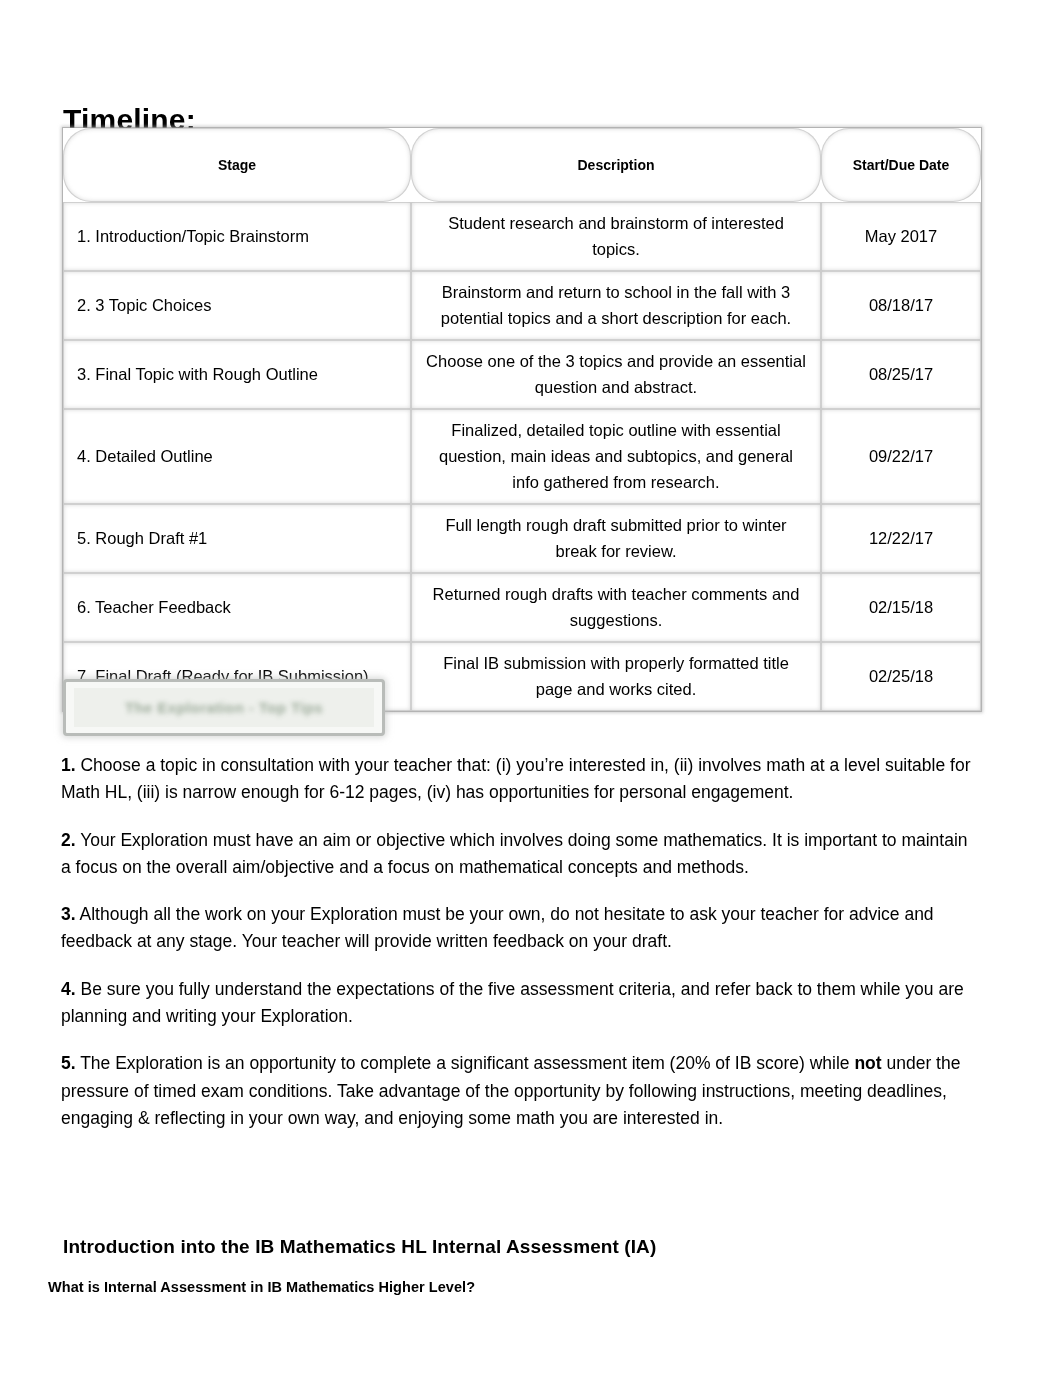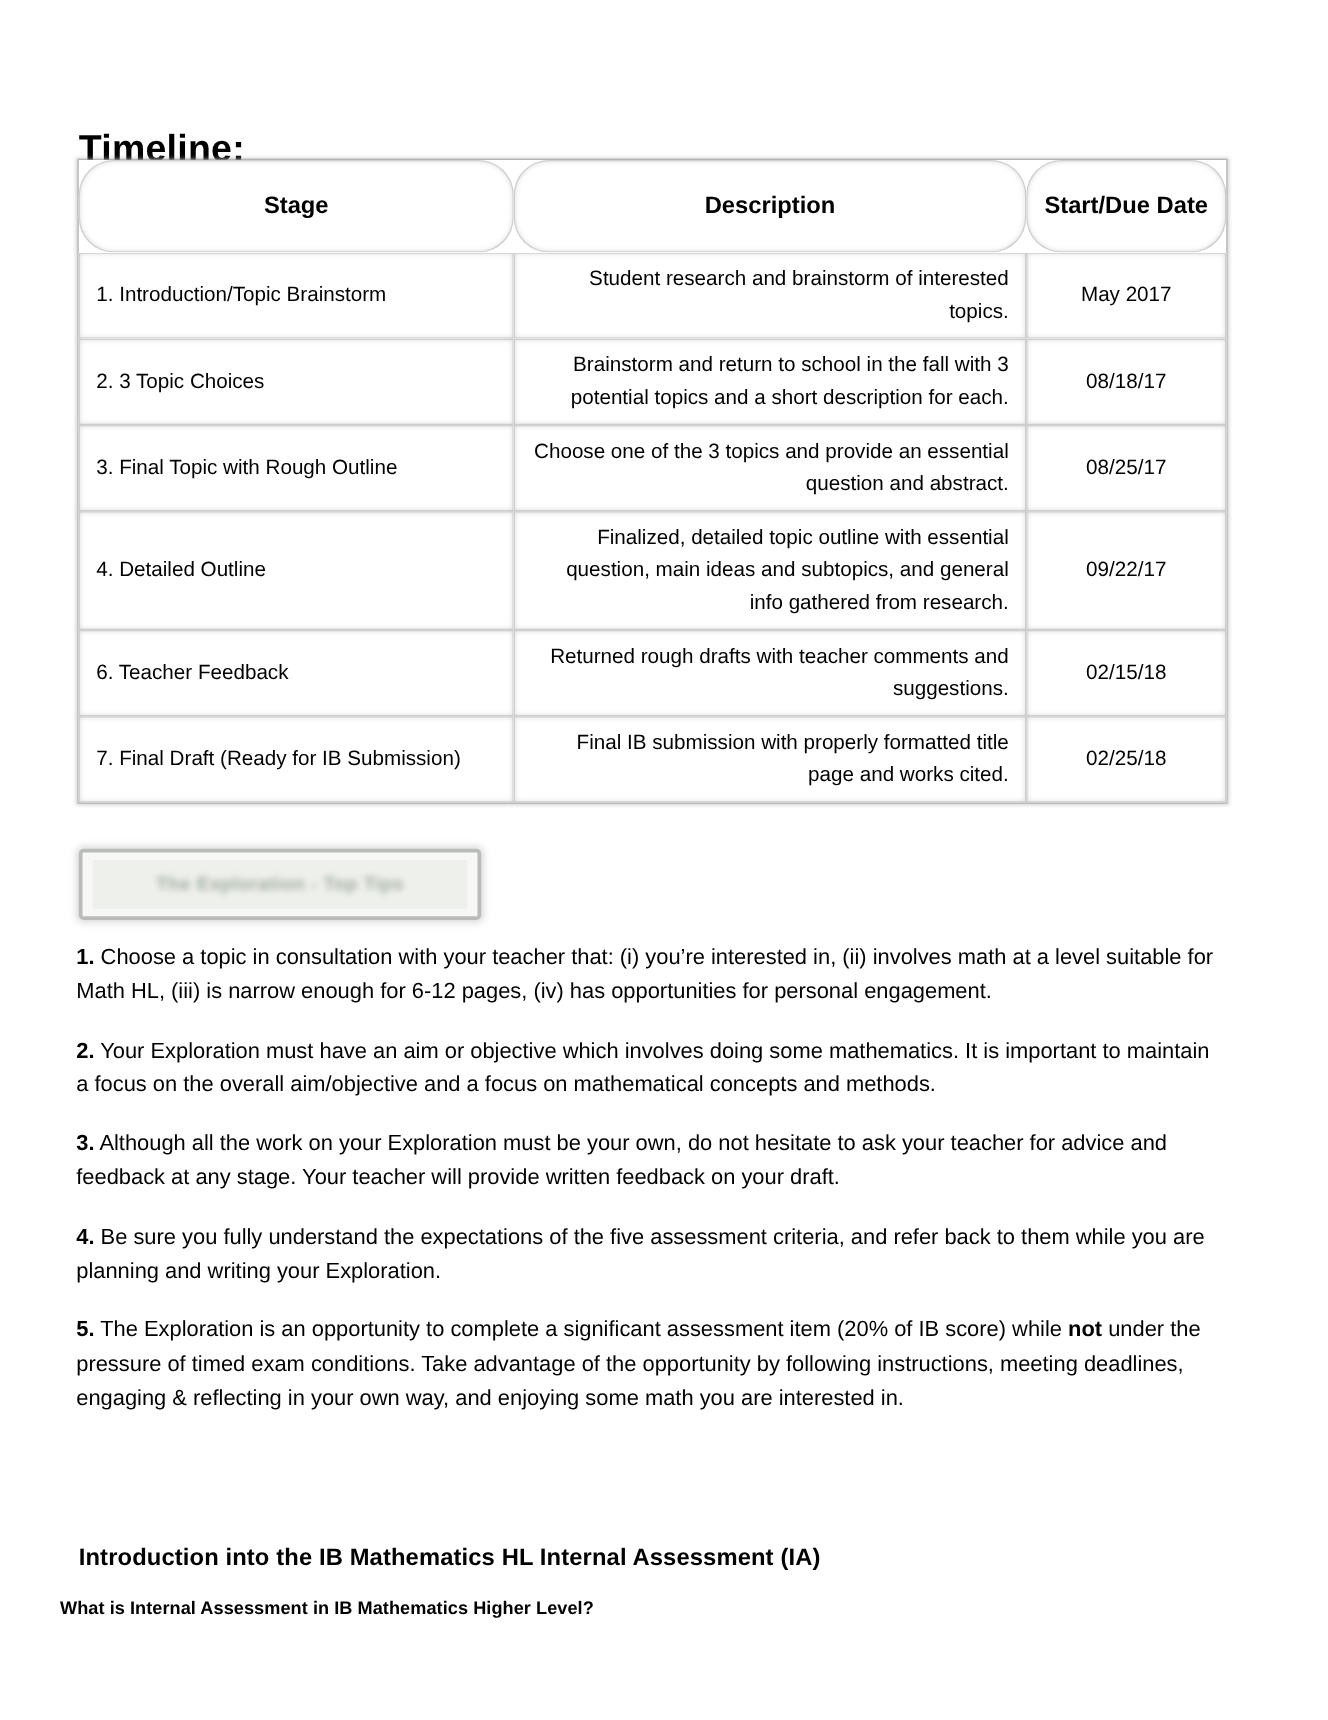--- a/index.html
+++ b/index.html
@@ -59,38 +59,38 @@
   table.timeline td {
     vertical-align: middle;
     background: #ffffff;
     box-shadow:
       inset 0 0 0 1px rgba(160,160,160,0.35),
       inset 0 0 4px 1px rgba(175,175,175,0.45);
     padding: 9px 14px;
   }
   table.timeline thead th {
     text-align: center;
-    font-size: 19px;
+    font-size: 14px;
     font-weight: bold;
     height: 50px;
     padding-top: 12px;
     padding-bottom: 12px;
     border-radius: 28px;
   }
   table.timeline tbody td {
     font-size: 16.5px;
     line-height: 1.55;
     font-weight: normal;
   }
   td.stage-cell {
     text-align: left;
     padding-left: 12px;
   }
   td.desc-cell {
-    text-align: right;
+    text-align: center;
     padding-left: 14px;
     padding-right: 10px;
   }
   td.date-cell {
     text-align: center;
   }
 
   
   .tip-banner {
     position: absolute;
@@ -201,20 +201,25 @@
             <td class="stage-cell">3. Final Topic with Rough Outline</td>
             <td class="desc-cell">Choose one of the 3 topics and provide an essential question and abstract.</td>
             <td class="date-cell">08/25/17</td>
           </tr>
           <tr>
             <td class="stage-cell">4. Detailed Outline</td>
             <td class="desc-cell">Finalized, detailed topic outline with essential question, main ideas and subtopics, and general info gathered from research.</td>
             <td class="date-cell">09/22/17</td>
           </tr>
           <tr>
+            <td class="stage-cell">5. Rough Draft #1</td>
+            <td class="desc-cell">Full length rough draft submitted prior to winter break for review.</td>
+            <td class="date-cell">12/22/17</td>
+          </tr>
+          <tr>
             <td class="stage-cell">6. Teacher Feedback</td>
             <td class="desc-cell">Returned rough drafts with teacher comments and suggestions.</td>
             <td class="date-cell">02/15/18</td>
           </tr>
           <tr>
             <td class="stage-cell">7. Final Draft (Ready for IB Submission)</td>
             <td class="desc-cell">Final IB submission with properly formatted title page and works cited.</td>
             <td class="date-cell">02/25/18</td>
           </tr>
         </tbody>

